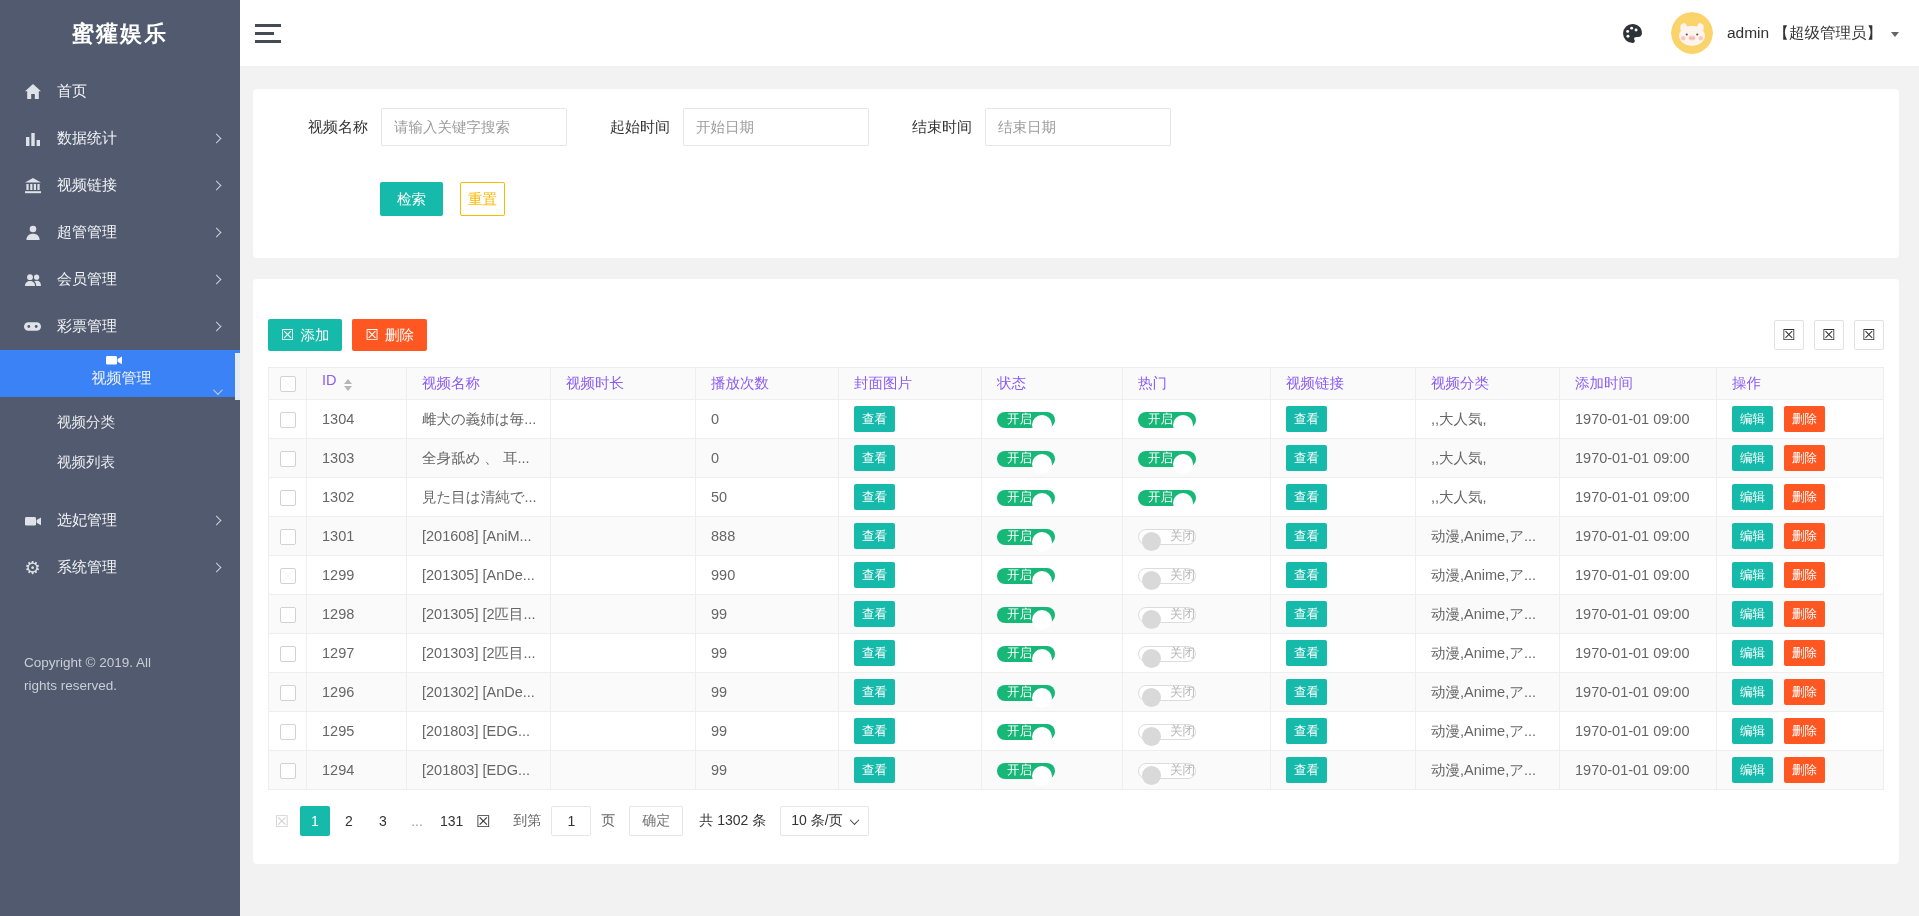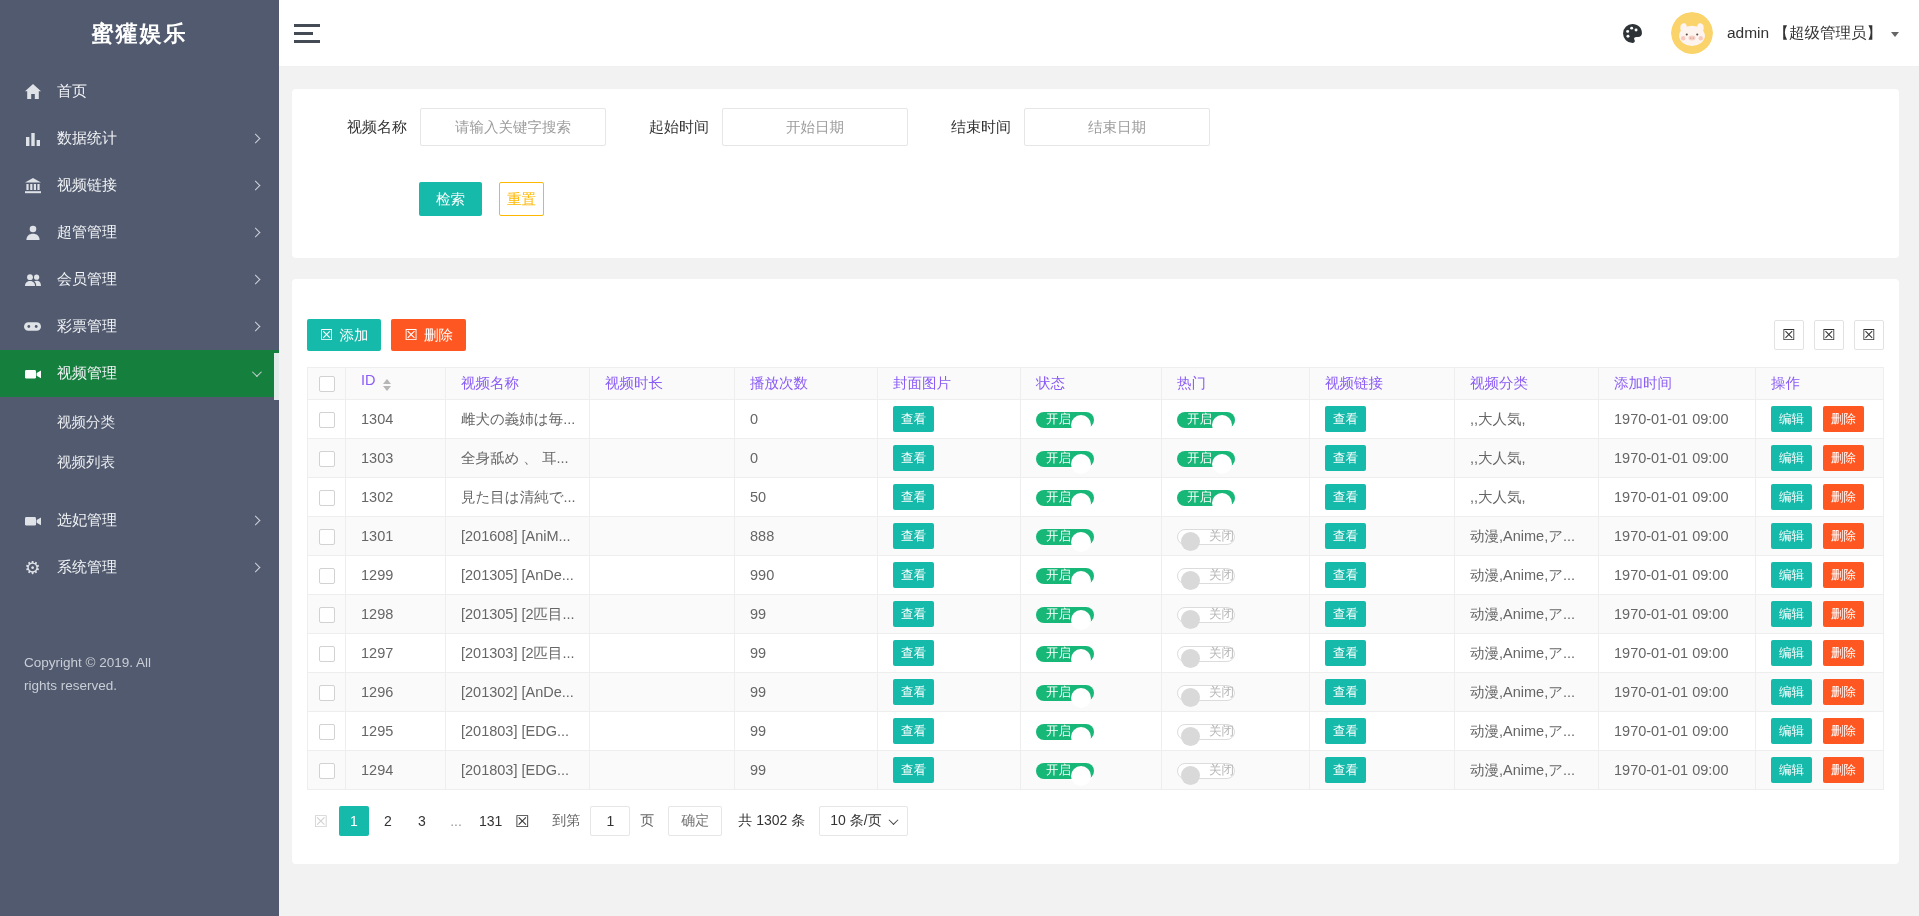--- a/index.html
+++ b/index.html
@@ -1,24 +1,24 @@
 <!DOCTYPE html>
 <html><head>
 <meta charset="utf-8">
 <style>
   * { box-sizing: border-box; margin: 0; padding: 0; }
   html,body { width:1919px; height:916px; overflow:hidden; }
   body { font-family:"Liberation Sans","DejaVu Sans",sans-serif; background:#f2f2f2; display:flex; }
 
   
-  .sidebar { width:279px; height:916px; background:#515a6e; flex-shrink:0; position:relative; }
+  .sidebar { width:240px; height:916px; background:#515a6e; flex-shrink:0; position:relative; }
   .logo { height:67px; line-height:67px; text-align:center; color:#fff; font-size:22px; font-weight:bold; letter-spacing:2px; }
   .menu { padding-top:1px; }
   .menu-item { height:47px; display:flex; align-items:center; padding:0 20px 0 23px; color:#f1f3f6; font-size:15px; cursor:pointer; }
-  .menu-item.active { background:#15803d; }
+  .menu-item.active { background:#3b82f6;flex-direction:column; }
   .menu-item .mi-icon { width:19px; height:19px; margin-right:15px; display:inline-flex; align-items:center; justify-content:center; flex-shrink:0; }
   .menu-item .mi-icon svg { display:block; }
   .gear-glyph { font-size:18px; line-height:18px; color:#dfe3e8; font-family:"DejaVu Sans",sans-serif; }
   .chev { width:7px; height:7px; border-right:1.6px solid #cdd2da; border-bottom:1.6px solid #cdd2da; margin-left:auto; }
   .chev.right { transform:rotate(-45deg); }
   .chev.down { transform:rotate(45deg) translateY(-2px); }
   .submenu { padding:5px 0 15px; }
   .submenu-item { height:40px; line-height:40px; padding-left:57px; color:#e9ebef; font-size:14.5px; cursor:pointer; }
   .copyright { margin-top:60px; padding:0 24px; color:#c9ced6; font-size:13.5px; line-height:23px; width:210px; }
   .side-scroll-thumb { position:absolute; right:0; top:353px; width:5px; height:47px; background:#eef0f3; opacity:.95; }
@@ -36,21 +36,21 @@
   .user-name { font-size:15.5px; color:#333; cursor:pointer; }
   .user-caret { width:0; height:0; border:4.5px solid transparent; border-top:5.5px solid #666; margin:6px 0 0 9px; }
 
   
   .content { padding:22px 20px 0 13px; flex:1; overflow:hidden; }
   .card { background:#fff; border-radius:4px; }
   .search-card { padding:19px 25px 42px 55px; }
   .search-row { display:flex; align-items:center; }
   .field-group { display:flex; align-items:center; margin-right:43px; }
   .field-label { font-size:15px; color:#333; margin-right:13px; white-space:nowrap; }
-  .field-input { width:186px; height:38px; border:1px solid #e6e6e6; border-radius:2px; padding:0 12px; font-size:14.5px; color:#0f172a; font-family:inherit;text-align:center; }
+  .field-input { width:186px; height:38px; border:1px solid #e6e6e6; border-radius:2px; padding:0 12px; font-size:14.5px; color:#0f172a; font-family:inherit; }
   .field-input::placeholder { color:#9c9c9c; }
   .search-btn-row { margin-top:36px; padding-left:72px; display:flex; }
   .btn { border:none; border-radius:2px; font-size:14.5px; cursor:pointer; font-family:inherit; }
   .btn-search { height:34px; padding:0 17px; background:#16baaa; color:#fff; }
   .btn-reset { height:34px; padding:0 7px; background:#fff; border:1px solid #ffb800; color:#ffb800; margin-left:17px; }
 
   .table-card { margin-top:21px; padding:40px 15px 28px; }
   .toolbar { display:flex; align-items:center; }
   .btn-add { height:32px; padding:0 13px; background:#16baaa; color:#fff; display:flex; align-items:center; }
   .btn-del { height:32px; padding:0 13px; background:#ff5722; color:#fff; display:flex; align-items:center; margin-left:10px; }

